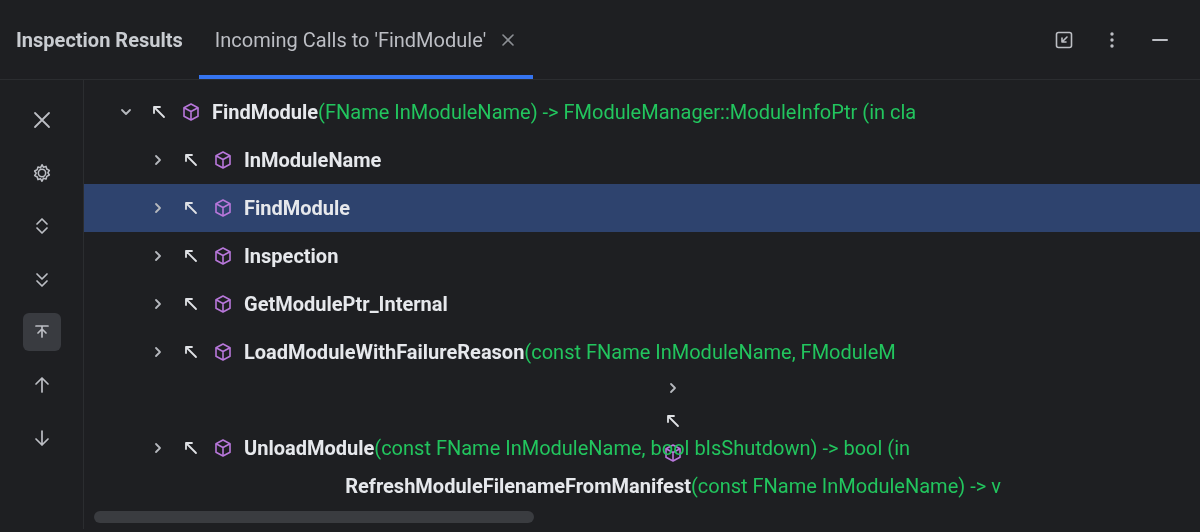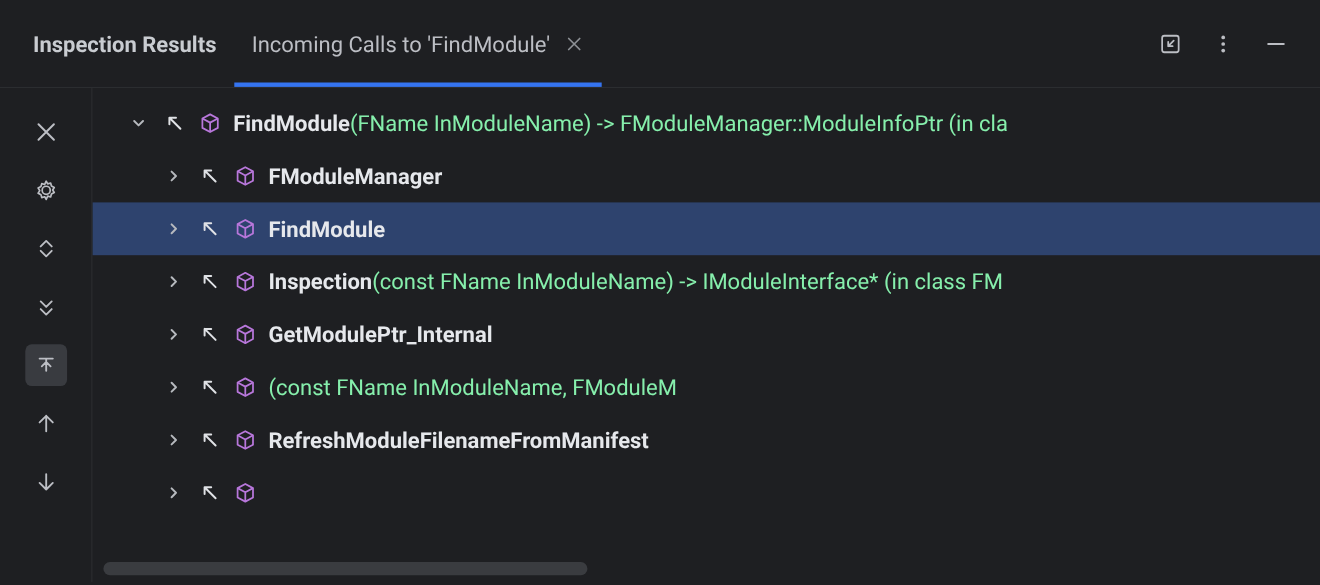--- a/index.html
+++ b/index.html
@@ -11,21 +11,21 @@
     width: 1200px;
     height: 532px;
     overflow: hidden;
     position: relative;
   }
 
   .header {
     height: 80px;
     display: flex;
     align-items: center;
-    padding: 0 28px 0 30px;
+    padding: 0 28px 0 16px;
     border-bottom: 1px solid #2b2d30;
     gap: 28px;
   }
 
   .tab-area {
     display: flex;
     align-items: stretch;
     height: 100%;
     flex: 1;
   }
@@ -171,21 +171,21 @@
     align-items: baseline;
     text-align: center;
   }
 
   .fn-name {
     color: #e6e8ec;
     font-weight: 700;
   }
 
   .fn-sig {
-    color: #86efac;
+    color: #22c55e;
   }
 
   .hscroll {
     position: absolute;
     bottom: 6px;
     left: 10px;
     right: 10px;
     height: 12px;
   }
   .hscroll-thumb {
@@ -309,21 +309,21 @@
             <path d="M14 14 L4 4 M4 10 V4 H10" fill="none" stroke="currentColor" stroke-width="1.8" stroke-linecap="round" stroke-linejoin="round"></path>
           </svg>
         </span>
         <span class="cube-icon">
           <svg width="20" height="20" viewBox="0 0 20 20">
             <path d="M10 2 L17 5.75 V14.25 L10 18 L3 14.25 V5.75 Z" fill="none" stroke="#b877db" stroke-width="1.6" stroke-linejoin="round"></path>
             <path d="M3 5.75 L10 9.5 L17 5.75 M10 9.5 V18" fill="none" stroke="#b877db" stroke-width="1.6" stroke-linejoin="round"></path>
           </svg>
         </span>
         <span class="label-wrap">
-          <span class="fn-name">FModuleManager</span>
+          <span class="fn-name">InModuleName</span>
         </span>
       </div>
       <div class="tree-row indent-1 selected" style="padding-left: 62px;">
         <span class="expander">
           <svg width="14" height="14" viewBox="0 0 14 14">
             <path d="M5 3 L9 7 L5 11" fill="none" stroke="currentColor" stroke-width="1.8" stroke-linecap="round" stroke-linejoin="round"></path>
           </svg>
         </span>
         <span class="ref-arrow">
           <svg width="18" height="18" viewBox="0 0 18 18">
@@ -352,21 +352,20 @@
           </svg>
         </span>
         <span class="cube-icon">
           <svg width="20" height="20" viewBox="0 0 20 20">
             <path d="M10 2 L17 5.75 V14.25 L10 18 L3 14.25 V5.75 Z" fill="none" stroke="#b877db" stroke-width="1.6" stroke-linejoin="round"></path>
             <path d="M3 5.75 L10 9.5 L17 5.75 M10 9.5 V18" fill="none" stroke="#b877db" stroke-width="1.6" stroke-linejoin="round"></path>
           </svg>
         </span>
         <span class="label-wrap">
           <span class="fn-name">Inspection</span>
-          <span class="fn-sig">(const FName InModuleName) -&gt; IModuleInterface* (in class FM</span>
         </span>
       </div>
       <div class="tree-row indent-1" style="padding-left: 62px;">
         <span class="expander">
           <svg width="14" height="14" viewBox="0 0 14 14">
             <path d="M5 3 L9 7 L5 11" fill="none" stroke="currentColor" stroke-width="1.8" stroke-linecap="round" stroke-linejoin="round"></path>
           </svg>
         </span>
         <span class="ref-arrow">
           <svg width="18" height="18" viewBox="0 0 18 18">
@@ -394,59 +393,65 @@
             <path d="M14 14 L4 4 M4 10 V4 H10" fill="none" stroke="currentColor" stroke-width="1.8" stroke-linecap="round" stroke-linejoin="round"></path>
           </svg>
         </span>
         <span class="cube-icon">
           <svg width="20" height="20" viewBox="0 0 20 20">
             <path d="M10 2 L17 5.75 V14.25 L10 18 L3 14.25 V5.75 Z" fill="none" stroke="#b877db" stroke-width="1.6" stroke-linejoin="round"></path>
             <path d="M3 5.75 L10 9.5 L17 5.75 M10 9.5 V18" fill="none" stroke="#b877db" stroke-width="1.6" stroke-linejoin="round"></path>
           </svg>
         </span>
         <span class="label-wrap">
+          <span class="fn-name">LoadModuleWithFailureReason</span>
           <span class="fn-sig">(const FName InModuleName, FModuleM</span>
         </span>
       </div>
+      <div class="tree-row indent-1" style="padding-left: 62px; flex-direction: column;">
+        <span class="expander">
+          <svg width="14" height="14" viewBox="0 0 14 14">
+            <path d="M5 3 L9 7 L5 11" fill="none" stroke="currentColor" stroke-width="1.8" stroke-linecap="round" stroke-linejoin="round"></path>
+          </svg>
+        </span>
+        <span class="ref-arrow">
+          <svg width="18" height="18" viewBox="0 0 18 18">
+            <path d="M14 14 L4 4 M4 10 V4 H10" fill="none" stroke="currentColor" stroke-width="1.8" stroke-linecap="round" stroke-linejoin="round"></path>
+          </svg>
+        </span>
+        <span class="cube-icon">
+          <svg width="20" height="20" viewBox="0 0 20 20">
+            <path d="M10 2 L17 5.75 V14.25 L10 18 L3 14.25 V5.75 Z" fill="none" stroke="#b877db" stroke-width="1.6" stroke-linejoin="round"></path>
+            <path d="M3 5.75 L10 9.5 L17 5.75 M10 9.5 V18" fill="none" stroke="#b877db" stroke-width="1.6" stroke-linejoin="round"></path>
+          </svg>
+        </span>
+        <span class="label-wrap">
+          <span class="fn-name">RefreshModuleFilenameFromManifest</span>
+          <span class="fn-sig">(const FName InModuleName) -&gt; v</span>
+        </span>
+      </div>
       <div class="tree-row indent-1" style="padding-left: 62px;">
         <span class="expander">
           <svg width="14" height="14" viewBox="0 0 14 14">
             <path d="M5 3 L9 7 L5 11" fill="none" stroke="currentColor" stroke-width="1.8" stroke-linecap="round" stroke-linejoin="round"></path>
           </svg>
         </span>
         <span class="ref-arrow">
           <svg width="18" height="18" viewBox="0 0 18 18">
             <path d="M14 14 L4 4 M4 10 V4 H10" fill="none" stroke="currentColor" stroke-width="1.8" stroke-linecap="round" stroke-linejoin="round"></path>
           </svg>
         </span>
         <span class="cube-icon">
           <svg width="20" height="20" viewBox="0 0 20 20">
             <path d="M10 2 L17 5.75 V14.25 L10 18 L3 14.25 V5.75 Z" fill="none" stroke="#b877db" stroke-width="1.6" stroke-linejoin="round"></path>
             <path d="M3 5.75 L10 9.5 L17 5.75 M10 9.5 V18" fill="none" stroke="#b877db" stroke-width="1.6" stroke-linejoin="round"></path>
           </svg>
         </span>
         <span class="label-wrap">
-          <span class="fn-name">RefreshModuleFilenameFromManifest</span>
-        </span>
-      </div>
-      <div class="tree-row indent-1" style="padding-left: 62px;">
-        <span class="expander">
-          <svg width="14" height="14" viewBox="0 0 14 14">
-            <path d="M5 3 L9 7 L5 11" fill="none" stroke="currentColor" stroke-width="1.8" stroke-linecap="round" stroke-linejoin="round"></path>
-          </svg>
-        </span>
-        <span class="ref-arrow">
-          <svg width="18" height="18" viewBox="0 0 18 18">
-            <path d="M14 14 L4 4 M4 10 V4 H10" fill="none" stroke="currentColor" stroke-width="1.8" stroke-linecap="round" stroke-linejoin="round"></path>
-          </svg>
-        </span>
-        <span class="cube-icon">
-          <svg width="20" height="20" viewBox="0 0 20 20">
-            <path d="M10 2 L17 5.75 V14.25 L10 18 L3 14.25 V5.75 Z" fill="none" stroke="#b877db" stroke-width="1.6" stroke-linejoin="round"></path>
-            <path d="M3 5.75 L10 9.5 L17 5.75 M10 9.5 V18" fill="none" stroke="#b877db" stroke-width="1.6" stroke-linejoin="round"></path>
-          </svg>
+          <span class="fn-name">UnloadModule</span>
+          <span class="fn-sig">(const FName InModuleName, bool bIsShutdown) -&gt; bool (in</span>
         </span>
       </div>
       <div class="hscroll">
       <div class="hscroll-thumb"></div>
     </div>
   </div>
 </div>
 
 </body></html>

